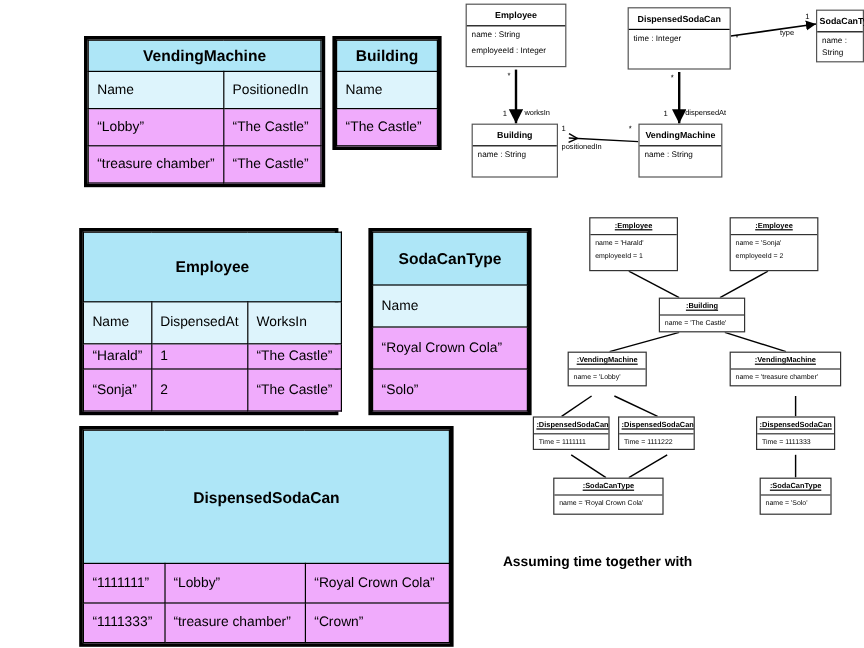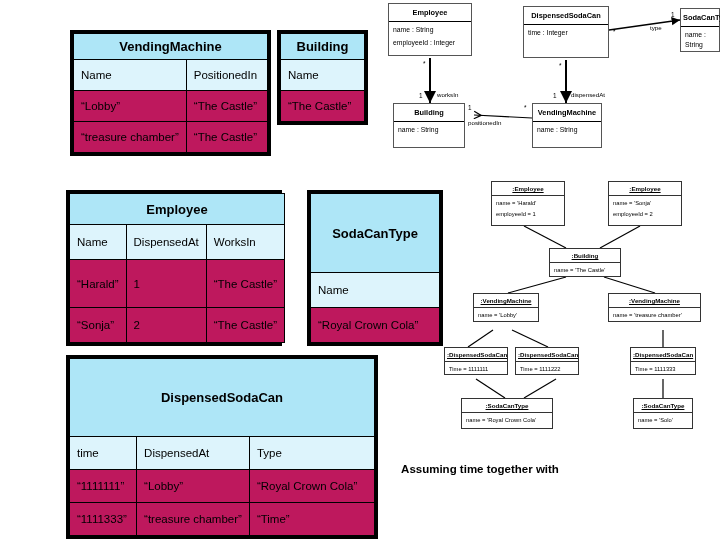--- a/index.html
+++ b/index.html
@@ -8,21 +8,21 @@
     background:#ffffff;
     font-family:"Liberation Sans",sans-serif;
     overflow:hidden;
     position:relative;
   }
   .canvas{position:absolute;left:0;top:0;width:720px;height:540px;}
 
   
   .rtable{position:absolute;border:3px solid #000;border-collapse:collapse;background:#fff;}
   .rtable table{border-collapse:collapse;width:100%;height:100%;}
-  .rtable td{border:1.5px solid #000;background:#be185d;font-size:11.5px;color:#000;
+  .rtable td{border:1.5px solid #000;background:#f0abfc;font-size:11.5px;color:#000;
              padding:0 7px;vertical-align:middle;white-space:nowrap;}
   .rtable td.title{background:#aee6f7;font-weight:bold;font-size:13px;text-align:center;}
   .rtable td.colhead{background:#ddf4fc;}
 
   
   .cbox{position:absolute;border:1.2px solid #555;background:#fff;box-sizing:border-box;}
   .cbox .cname{text-align:center;font-weight:bold;font-size:7.4px;color:#000;
                padding:4px 2px;border-bottom:1.6px solid #000;}
   .cbox .cattr{font-size:6.8px;color:#000;padding:3px 4px;line-height:1.45;}
 
@@ -117,21 +117,21 @@
     <table>
       <tbody>
           <tr>
             <td class="title" colspan="3">Employee</td>
           </tr>
       <tr style="height:35px;">
         <td class="colhead" style="width:28%;">Name</td>
         <td class="colhead" style="width:32%;">DispensedAt</td>
         <td class="colhead">WorksIn</td>
       </tr>
-      <tr style="height:48px;">
+      <tr style="height:21px;">
         <td>“Harald”</td>
         <td>1</td>
         <td>“The Castle”</td>
       </tr>
       <tr style="height:35px;padding-left:24px;">
         <td>“Sonja”</td>
         <td>2</td>
         <td>“The Castle”</td>
       </tr>
     </tbody>
@@ -143,44 +143,42 @@
       <tbody>
           <tr>
             <td class="title">SodaCanType</td>
           </tr>
       <tr style="height:35px;">
         <td class="colhead">Name</td>
       </tr>
       <tr style="height:35px;">
         <td>“Royal Crown Cola”</td>
       </tr>
+      <tr style="height:35px;">
+        <td>“Solo”</td>
+      </tr>
     </tbody>
       </table>
   </div>
 
   <div class="rtable" style="left:66px;top:355px;width:306px;height:178px;">
     <table>
       <tbody>
           <tr>
             <td class="title" colspan="3">DispensedSodaCan</td>
           </tr>
-      <tr style="height:33px;">
-        <td class="colhead" style="width:22%;">time</td>
-        <td class="colhead" style="width:36%;">DispensedAt</td>
-        <td class="colhead">Type</td>
-      </tr>
       <tr style="height:33px;">
         <td>“1111111”</td>
         <td>“Lobby”</td>
         <td>“Royal Crown Cola”</td>
       </tr>
       <tr style="height:33px;">
         <td>“1111333”</td>
         <td>“treasure chamber”</td>
-        <td>“Time”</td>
+        <td>“Crown”</td>
       </tr>
     </tbody>
       </table>
   </div>
 
   <div class="cbox" style="left:388px;top:3px;width:84px;height:53px;">
     <div class="cname">Employee</div>
     <div class="cattr">name : String</div>
     <div class="cattr" style="padding-top:0;">employeeId : Integer</div>
   </div>
@@ -266,17 +264,17 @@
   <div class="obox" style="left:461px;top:398px;width:92px;height:31px;">
     <div class="oname">:SodaCanType</div>
     <div class="oattr">name = 'Royal Crown Cola'</div>
   </div>
 
   <div class="obox" style="left:633px;top:398px;width:60px;height:31px;">
     <div class="oname">:SodaCanType</div>
     <div class="oattr">name = 'Solo'</div>
   </div>
 
-  <div class="note" style="left:360px;top:462px;width:240px;">
+  <div class="note" style="left:378px;top:462px;width:240px;">
     <div>Assuming time together with</div>
   </div>
 
 </div>
 
 </body></html>

